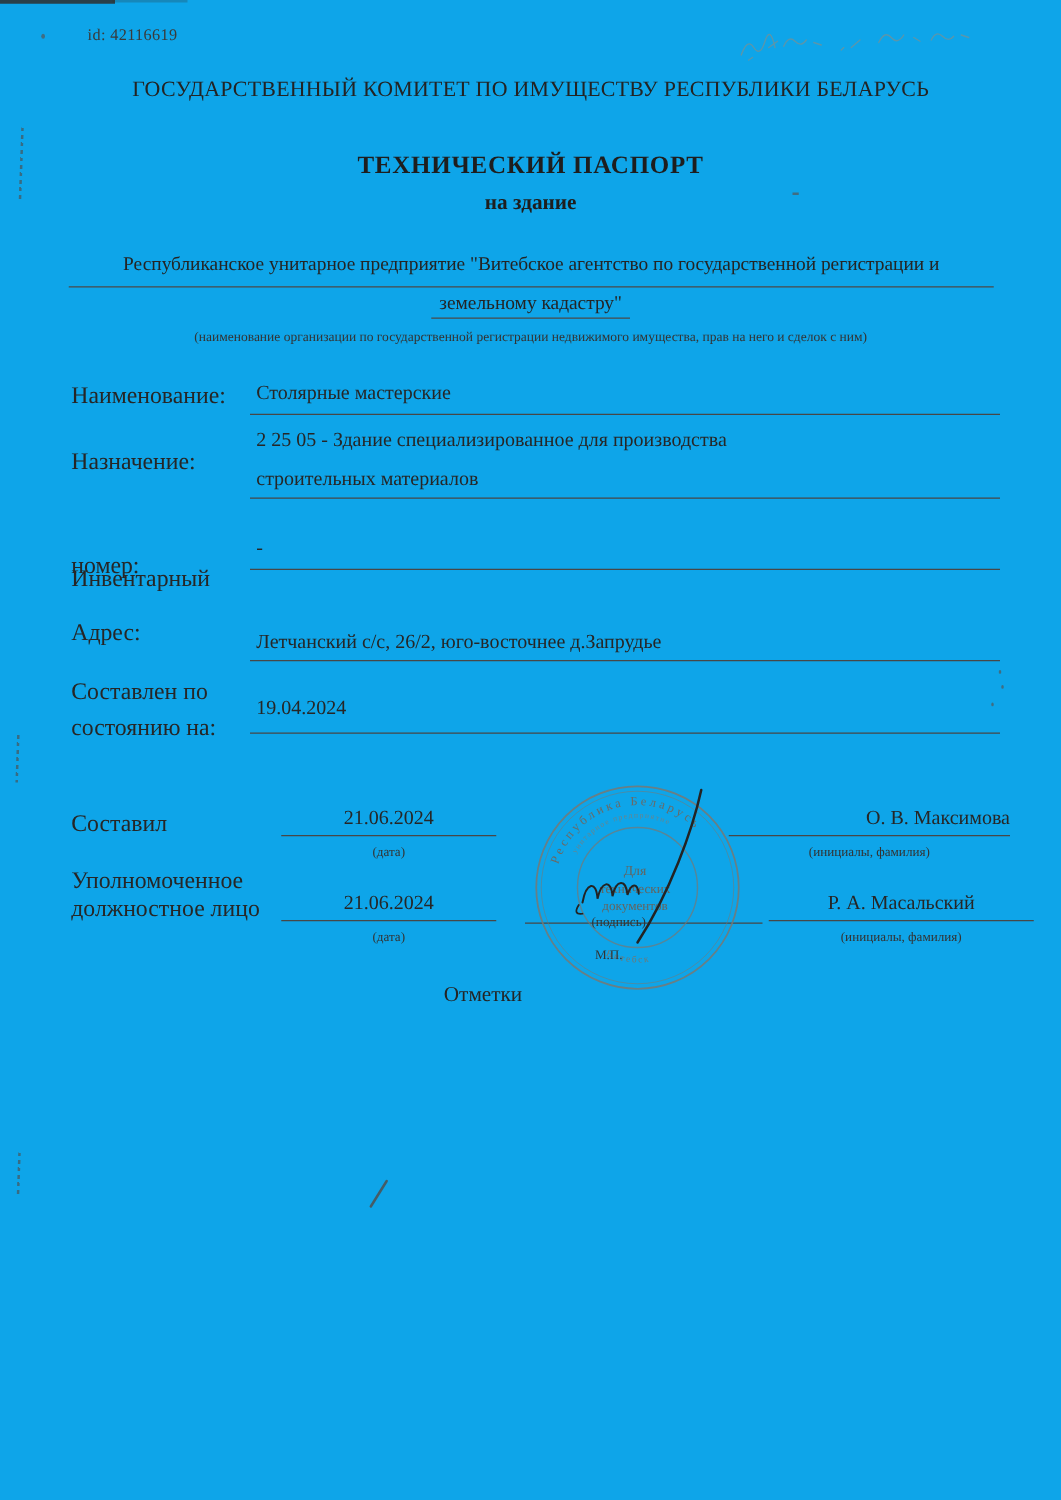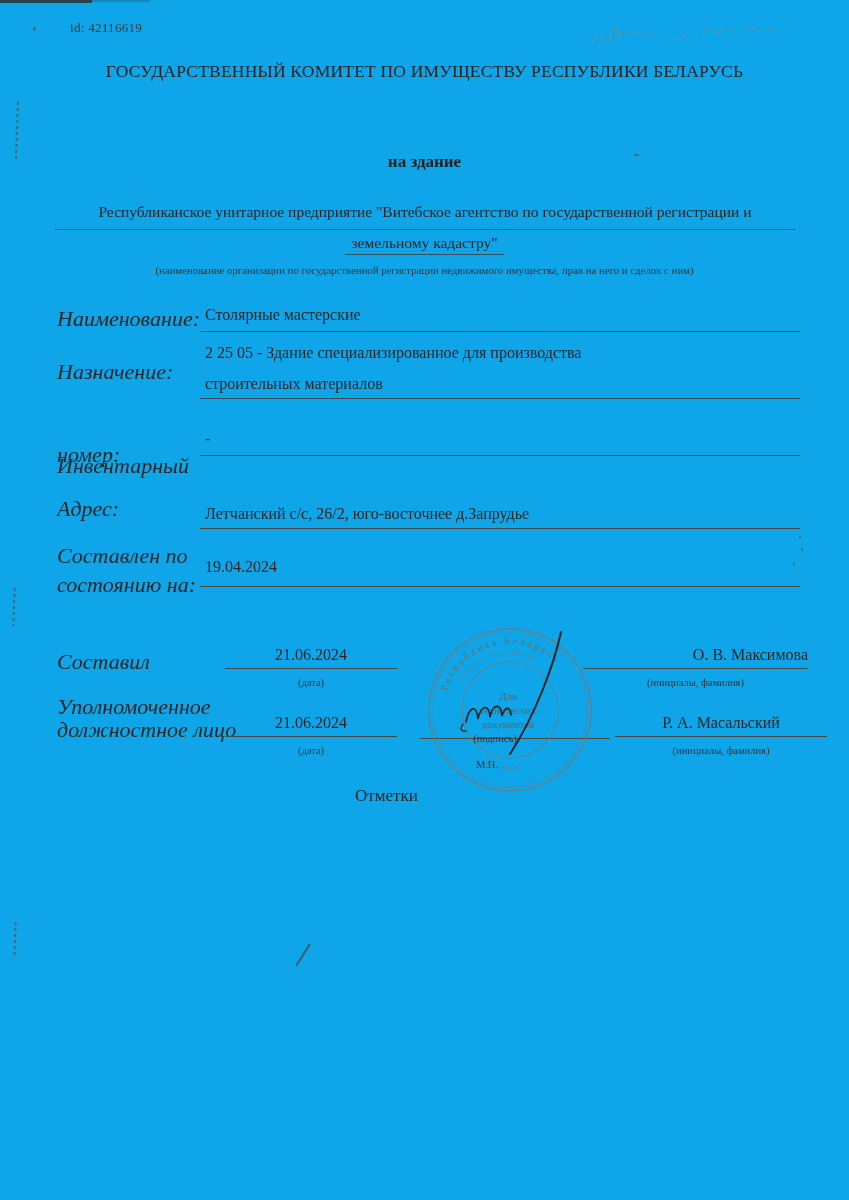--- a/index.html
+++ b/index.html
@@ -15,21 +15,21 @@
   .abs{position:absolute;}
   .center{text-align:center;}
   
   .id-label{font-size:13px;color:#3a3a3a;letter-spacing:.3px;}
   .doc-header{left:0;width:849px;font-size:17.5px;letter-spacing:.2px;color:#232323;}
   .doc-title{left:0;width:849px;font-size:20px;font-weight:bold;letter-spacing:.6px;color:#1e1e1e;}
   .doc-subtitle{left:0;width:849px;font-size:17px;font-weight:bold;color:#1e1e1e;}
   .org-line{font-size:15.5px;color:#242424;}
   .u-box{border-bottom:1.5px solid #4a4a4a;}
   .small-caption{font-size:10.8px;color:#333;}
-  .field-label{font-size:22px;color:#262626;font-style:italic;}
+  .field-label{font-size:19px;color:#262626;}
   .field-value{font-size:16px;color:#262626;}
   .rule{position:absolute;border-bottom:1.5px solid #474747;}
   .sig-caption{font-size:10.5px;color:#333;text-align:center;}
   .notes-heading{font-size:17px;color:#242424;}
   
   .artifact-dash{
     position:absolute;width:2px;
     background:repeating-linear-gradient(#4d4d4d 0 3px, transparent 3px 6px);
     opacity:.65;transform:rotate(2deg);
   }
@@ -66,20 +66,21 @@
   <svg class="hand-note" viewBox="0 0 255 50">
     <g fill="none" stroke="#8d8d83" stroke-width="1.1" stroke-linecap="round" opacity="0.75">
       <path d="M8 36 q 5 -14 10 -6 t 9 -5 t 8 5 M30 30 l 7 -5 M42 29 q 4 -9 9 -4 t 9 -1 M66 26 l 6 2"></path>
       <path d="M96 30 l 7 -6 M118 26 q 5 -10 10 -4 t 10 -2 M146 22 l 5 3 M160 24 q 4 -8 9 -3 t 9 0 M184 20 l 6 2"></path>
       <path d="M14 40 l 3 -2 M88 32 l 2 -2"></path>
     </g>
   </svg>
 
   <div class="abs doc-header center" style="top:61px;">ГОСУДАРСТВЕННЫЙ КОМИТЕТ ПО ИМУЩЕСТВУ РЕСПУБЛИКИ БЕЛАРУСЬ</div>
 
+  <div class="abs doc-title center" style="top:121px;">ТЕХНИЧЕСКИЙ ПАСПОРТ</div>
   <div class="abs doc-subtitle center" style="top:152px;">на здание</div>
 
   <div class="abs org-line center u-box" style="left:55px;top:203px;width:740px;height:26px;">Республиканское унитарное предприятие "Витебское агентство по государственной регистрации и</div>
   <div class="abs center" style="left:0;top:234px;width:849px;">
     <span class="org-line u-box" style="display:inline-block;padding:0 6px 2px;">земельному кадастру"</span>
   </div>
   <div class="abs small-caption center" style="left:0;top:264px;width:849px;">(наименование организации по государственной регистрации недвижимого имущества, прав на него и сделок с ним)</div>
 
   <div class="abs field-label" style="left:57px;top:306px;">Наименование:</div>
   <div class="abs field-value" style="left:205px;top:306px;">Столярные мастерские</div>

